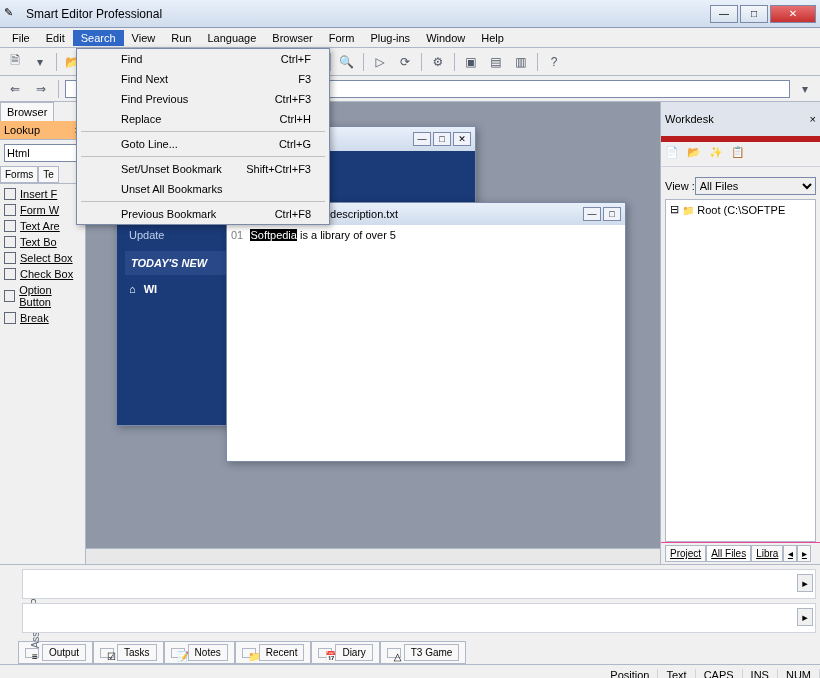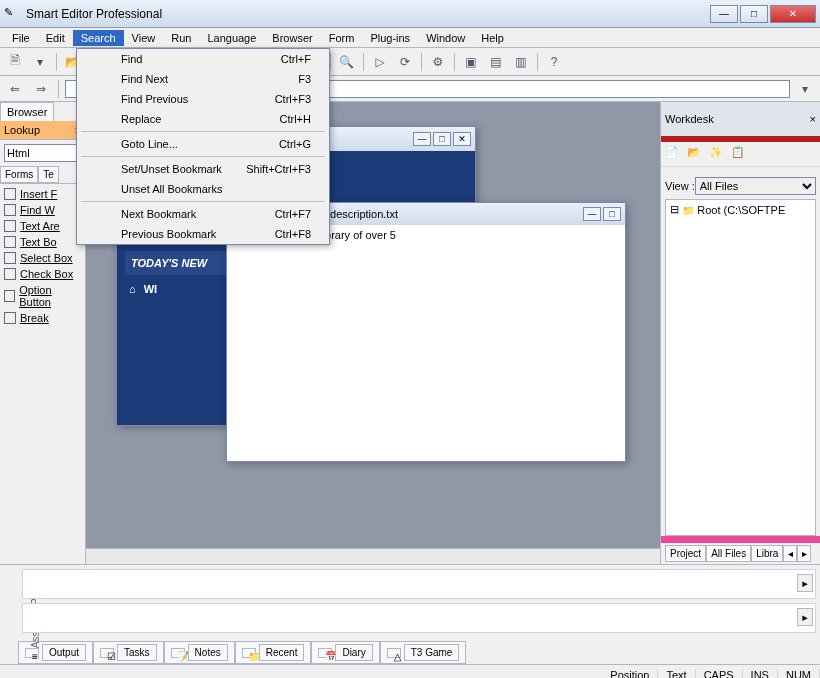--- a/index.html
+++ b/index.html
@@ -76,21 +76,21 @@
 .right { width: 160px; background: #f0f0f0; border-left: 1px solid #b0b8c8; display: flex; flex-direction: column; }
 .right .rtitle { padding: 11px 4px; background: #e0e4ec; border-bottom: 6px solid #b91c1c; display: flex; justify-content: space-between; }
 .right .ricons { display: flex; gap: 6px; padding: 4px; border-bottom: 1px solid #d0d4dc; }
 .right .ricons span { width: 16px; height: 16px; display: inline-block; }
 .right .viewrow { display: flex; align-items: center; padding: 4px; margin-top: 6px; }
 .right .viewrow select { flex: 1; height: 18px; border: 1px solid #7a8aa8; font-size: 11px; }
 .right .tree { flex: 1; background: #fff; border: 1px solid #b0b8c8; margin: 0 4px; overflow: hidden; padding: 2px; }
 .right .tree div { padding: 1px 0 1px 14px; white-space: nowrap; font-size: 11px; display: flex; align-items: center; gap: 3px; }
 .right .tree .root { padding-left: 2px; }
 .right .tree .ficn { width: 12px; height: 12px; display: inline-block; }
-.right .rtabs { display: flex; padding: 2px 4px; border-top: 7px solid #ec4899; }
+.right .rtabs { display: flex; padding: 2px 4px; border-top: 1px solid #ec4899; text-decoration: underline; }
 .right .rtabs span { padding: 2px 4px; border: 1px solid #b0b8c8; background: #f8f8f8; font-size: 10px; }
 .right .rtabs span.active { background: #fff; }
 .right .rtabs .arrow { width: 14px; display: flex; align-items: center; justify-content: center; }
 
 
 .bottom { height: 100px; background: #f0f0f0; border-top: 1px solid #b0b8c8; position: relative; }
 .bottom .vlabel { position: absolute; left: 2px; top: 50%; transform: translateY(-50%) rotate(-90deg); transform-origin: center; font-size: 10px; color: #606878; white-space: nowrap; }
 .bottom .rows { margin-left: 18px; height: 70px; }
 .bottom .row { height: 30px; border: 1px solid #d0d4dc; margin: 4px; background: #fff; position: relative; }
 .bottom .row .navbtn { position: absolute; right: 2px; top: 4px; width: 16px; height: 18px; border: 1px solid #b0b8c8; background: #f0f0f0; display: flex; align-items: center; justify-content: center; }
@@ -158,24 +158,20 @@
     <div class="dropdown-item">
       <span>Set/Unset Bookmark</span>
       <span>Shift+Ctrl+F3</span>
     </div>
     <div class="dropdown-item">
       <span>Unset All Bookmarks</span>
       <span></span>
     </div>
     <hr>
     <div class="dropdown-item">
-      <span>Next Bookmark</span>
-      <span>Ctrl+F7</span>
-    </div>
-    <div class="dropdown-item">
       <span>Previous Bookmark</span>
       <span>Ctrl+F8</span>
     </div>
   </div>
 
 <div class="toolbar">
   <span class="tbtn">🗎</span>
   <span class="tbtn">▾</span>
   <span class="tsep"></span>
   <span class="tbtn">📂</span>
@@ -228,21 +224,21 @@
       <span>Forms</span>
       <span>Te</span>
     </div>
     <div class="list" id="leftlist">
         <div>
           <span class="icn"></span>
           <span>Insert F</span>
         </div>
         <div>
           <span class="icn"></span>
-          <span>Find W</span>
+          <span>Form W</span>
         </div>
         <div>
           <span class="icn"></span>
           <span>Text Are</span>
         </div>
         <div>
           <span class="icn"></span>
           <span>Text Bo</span>
         </div>
         <div>

